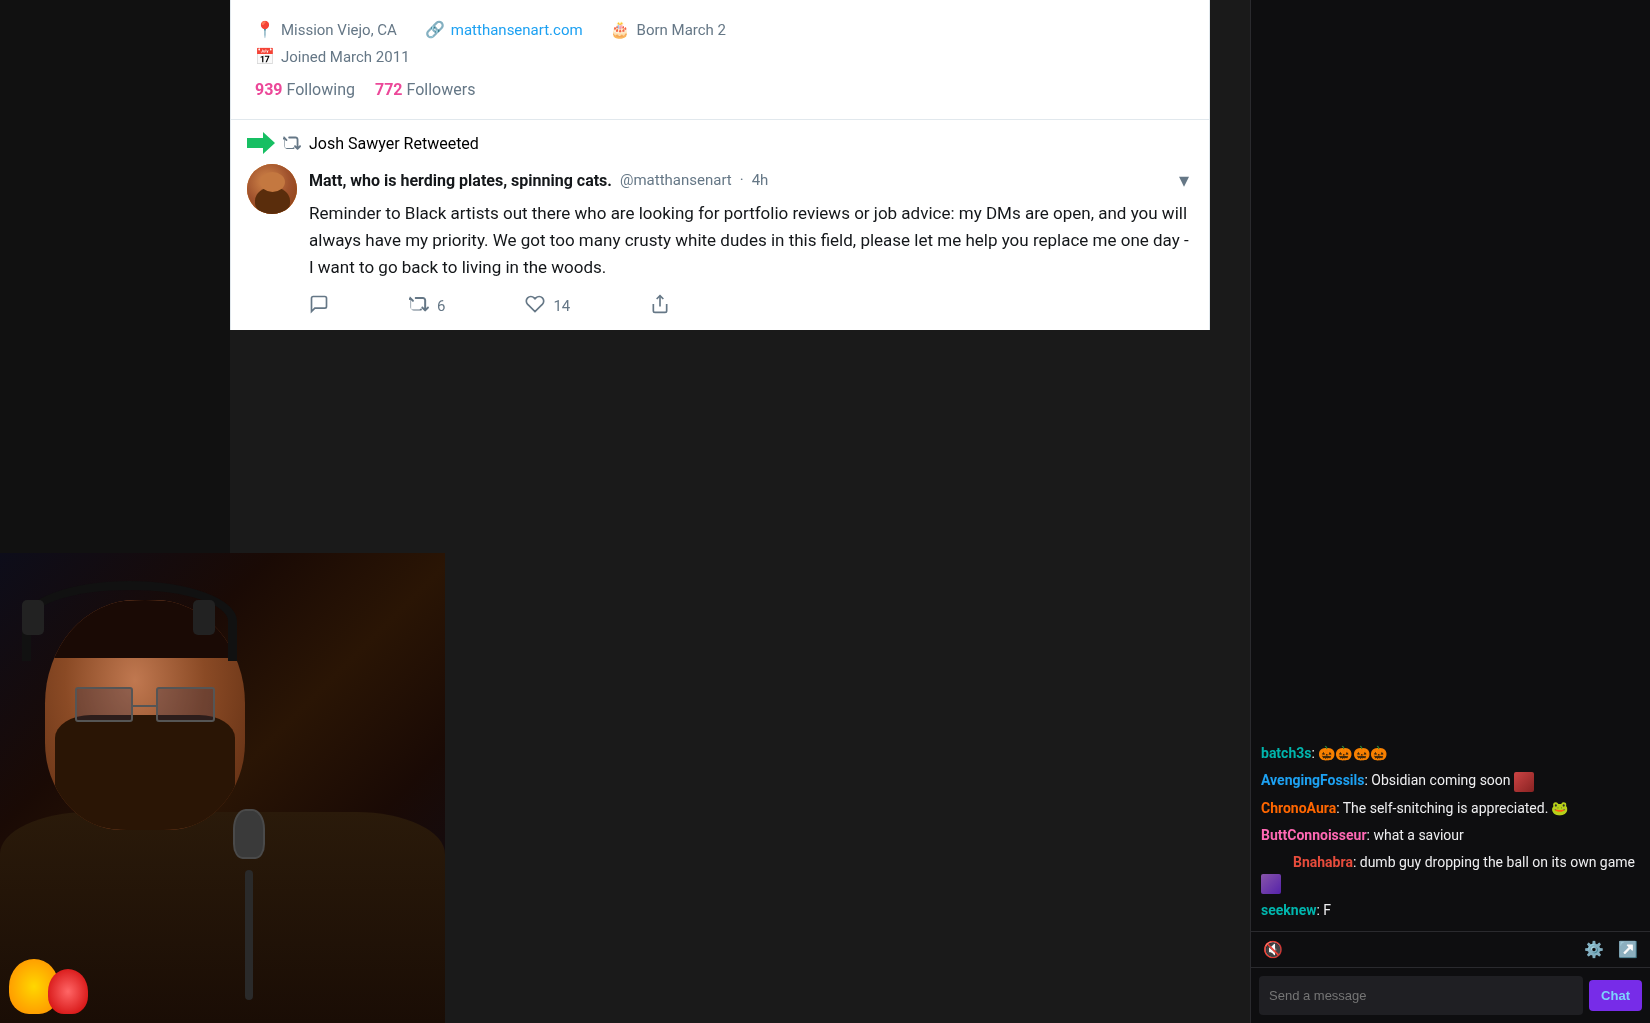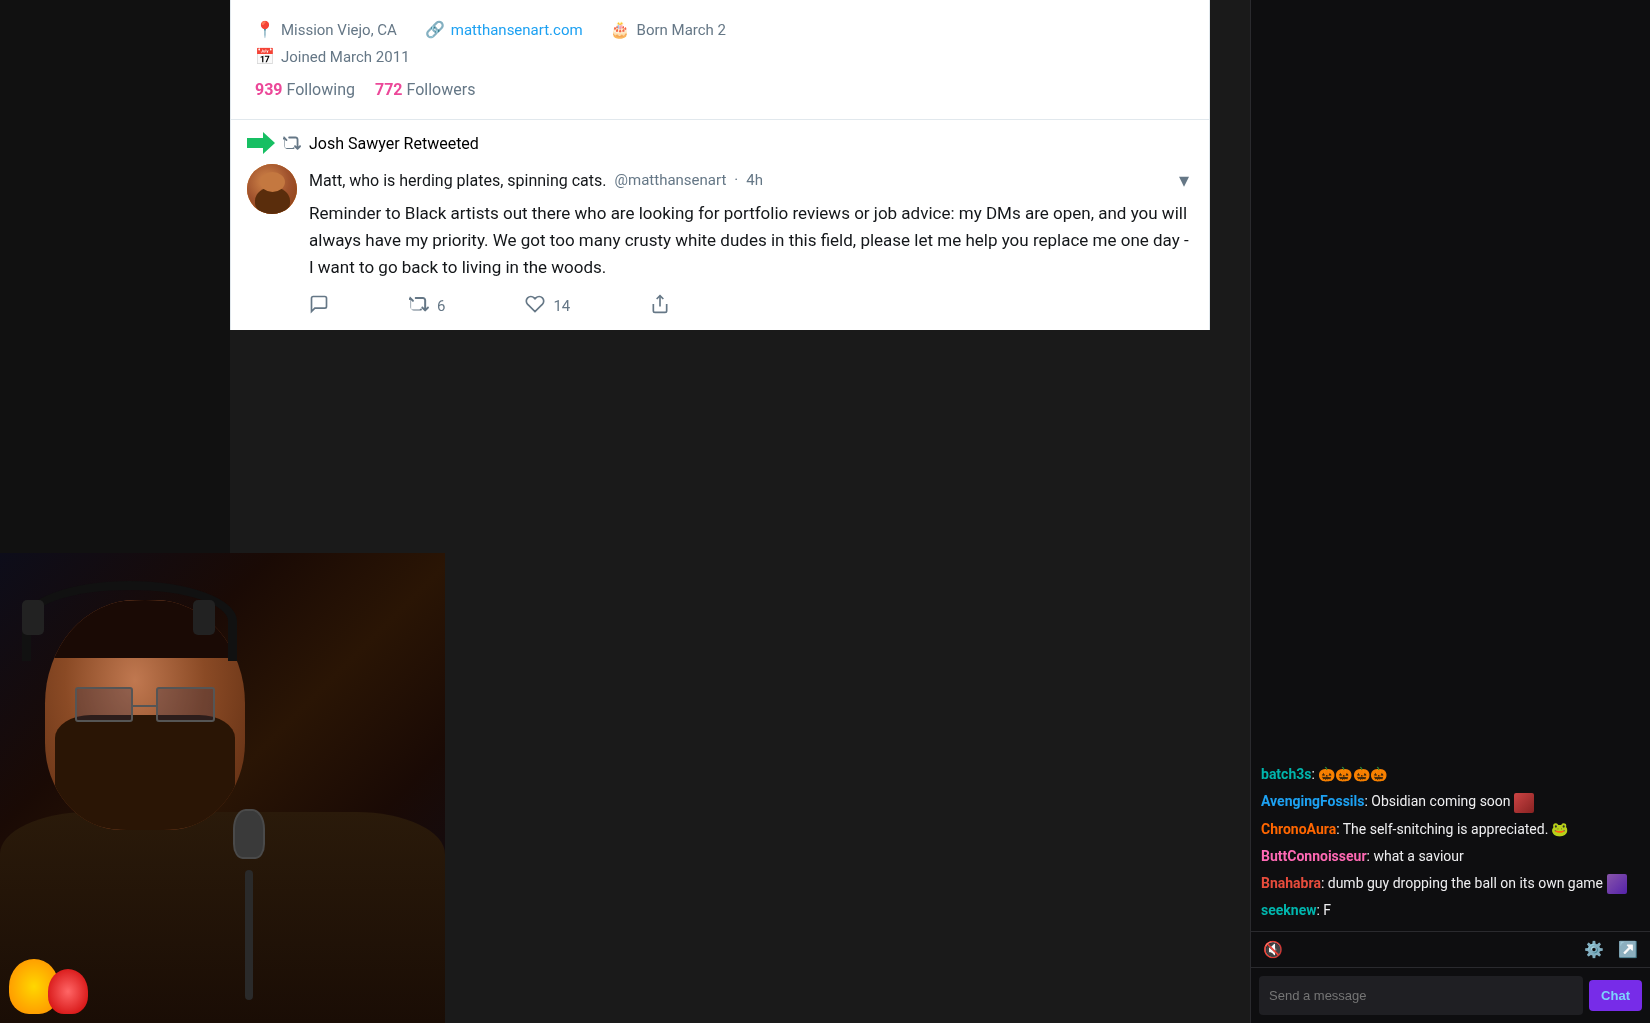--- a/index.html
+++ b/index.html
@@ -164,21 +164,21 @@
 
     .tweet-author {
       display: flex;
       align-items: center;
       gap: 8px;
       flex-wrap: wrap;
     }
 
     .author-name {
       font-size: 16px;
-      font-weight: 400;
+      font-weight: 700;
       color: #14171a;
     }
 
     .author-handle {
       font-size: 15px;
       color: #657786;
     }
 
     .tweet-time {
       font-size: 15px;
@@ -288,21 +288,21 @@
     }
 
     .chat-username {
       font-weight: 700;
     }
 
     .chat-username.green { color: #00b5ad; }
     .chat-username.blue { color: #1da1f2; }
     .chat-username.orange { color: #ff6600; }
     .chat-username.pink { color: #ff69b4; }
-    .chat-username.red { color: #e74c3c; }
+    .chat-username.red { color: #e74c3c; margin-left: 32px; }
 
     .chat-input-area {
       padding: 8px;
       border-top: 1px solid #2a2a2e;
       display: flex;
       align-items: center;
       gap: 6px;
     }
 
     .chat-input {

